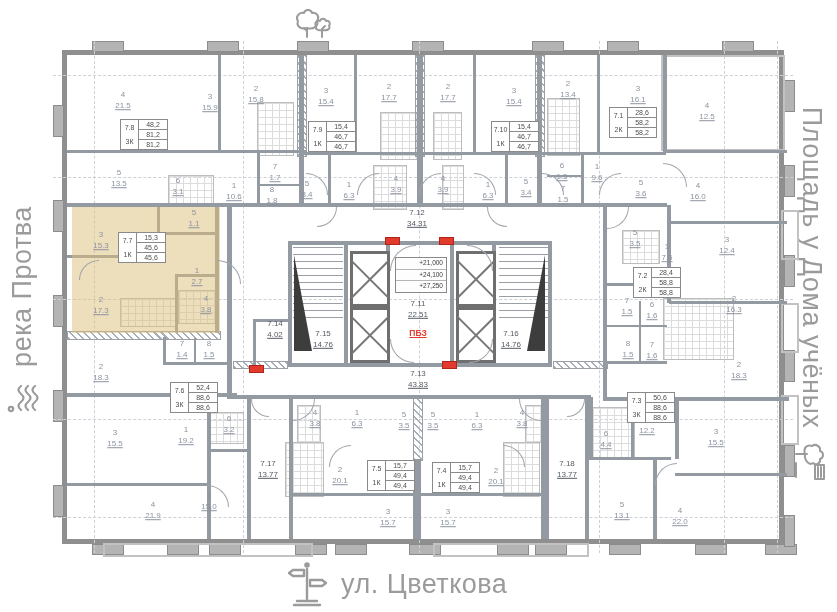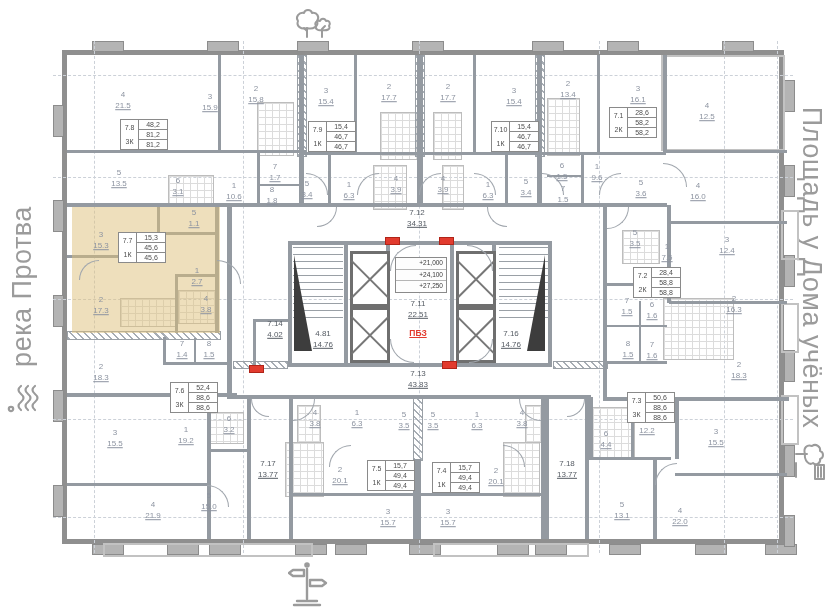--- a/index.html
+++ b/index.html
@@ -71,20 +71,21 @@
 </div>
 
 <div class="periph" style="left:288px;top:560px;height:48px;">
   <svg width="40" height="46" viewBox="0 0 40 46" fill="none" stroke="#9b9b9b" stroke-width="2.4" stroke-linecap="round" stroke-linejoin="round">
     <circle cx="19" cy="4" r="1.6" fill="#9b9b9b"></circle>
     <path d="M19 8v30"></path>
     <path d="M5 9h11v6H5l-4-3z"></path>
     <path d="M22 19h12l4 3-4 3H22z"></path>
     <path d="M9 40h20M6 44h26"></path>
   </svg>
+  <span>ул. Цветкова</span>
 </div>
 
 <div class="periph" style="left:-128px;top:288px;width:300px;height:44px;justify-content:center;transform:rotate(-90deg);">
   <svg width="34" height="36" viewBox="0 0 34 36" fill="none" stroke="#9b9b9b" stroke-width="2.2" stroke-linecap="round">
     <circle cx="5" cy="7" r="2.2"></circle>
     <path d="M4 17q4-5 8 0t8 0t8 0"></path>
     <path d="M4 24q4-5 8 0t8 0t8 0"></path>
     <path d="M4 31q4-5 8 0t8 0t8 0"></path>
   </svg>
   <span>река Протва</span>
@@ -547,21 +548,21 @@
     </div>
     <div class="corr" style="left: 351px; top: 324px;">
       <div>7.13</div>
       <div class="a">43.83</div>
     </div>
     <div class="corr" style="left: 208px; top: 274px;">
       <div>7.14</div>
       <div class="a">4.02</div>
     </div>
     <div class="corr" style="left: 256px; top: 284px;">
-      <div>4.81</div>
+      <div>7.15</div>
       <div class="a">14.76</div>
     </div>
     <div class="corr" style="left: 444px; top: 284px;">
       <div>7.16</div>
       <div class="a">14.76</div>
     </div>
     <div class="corr" style="left: 201px; top: 414px;">
       <div>7.17</div>
       <div class="a">13.77</div>
     </div>

